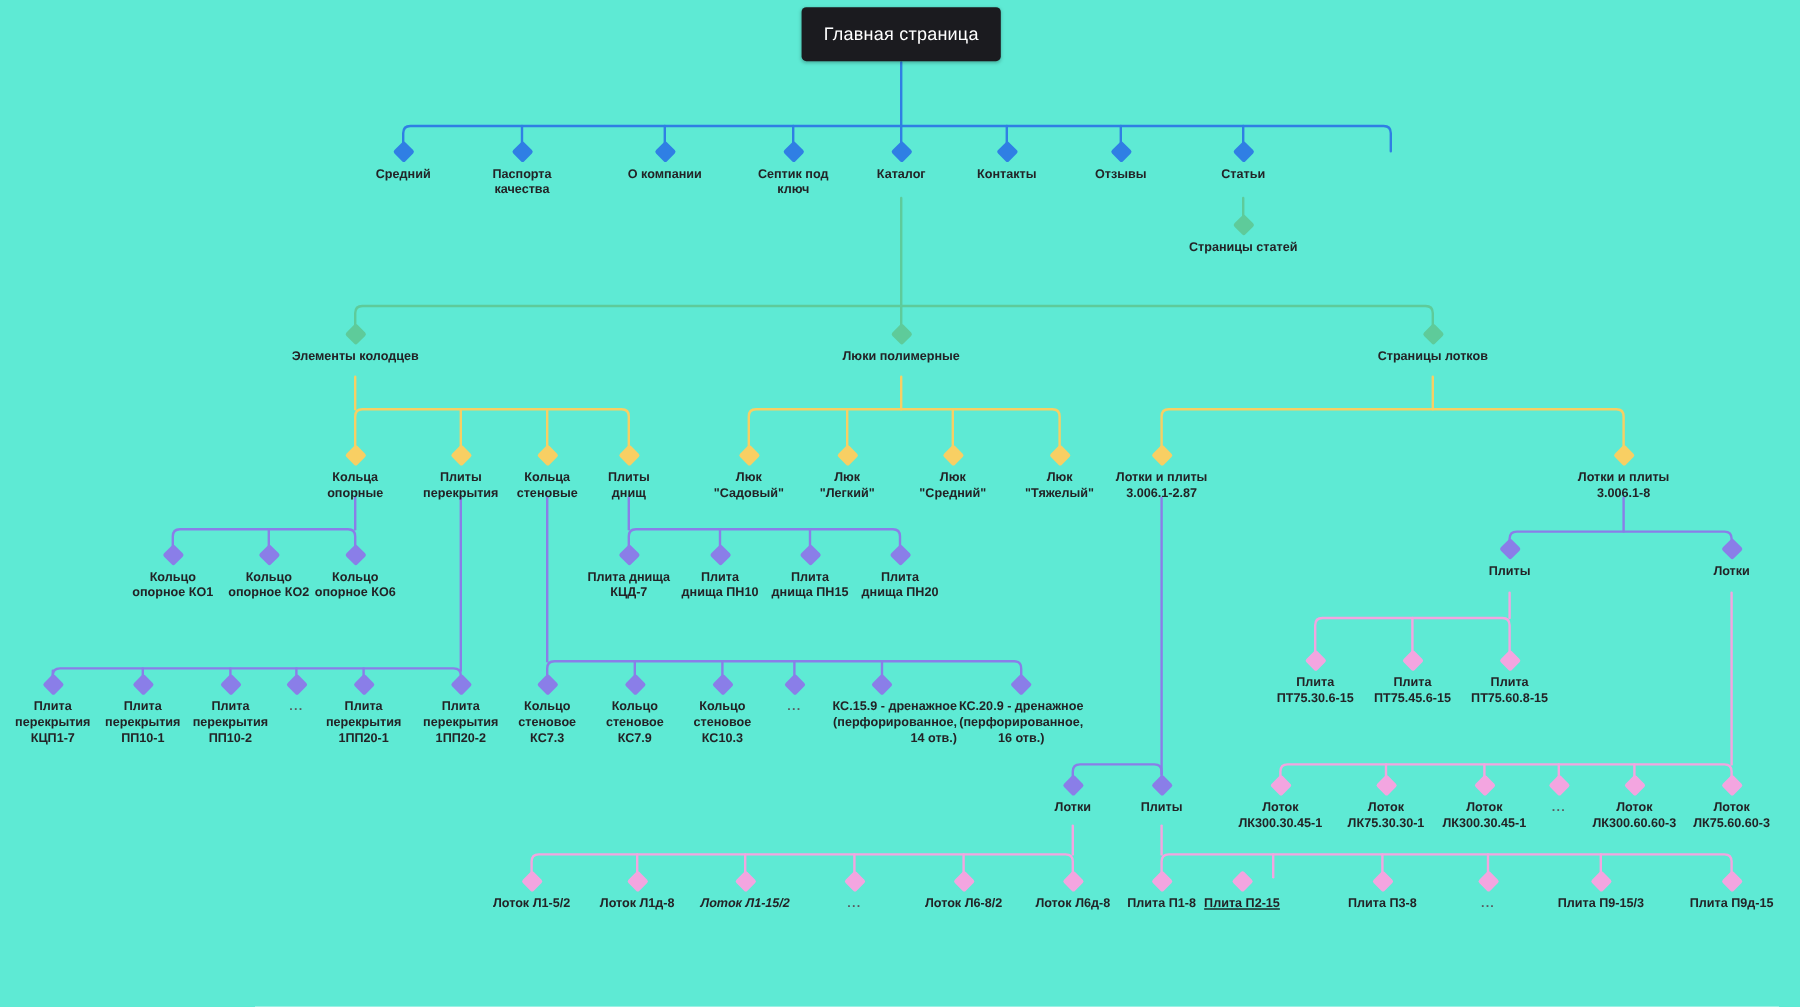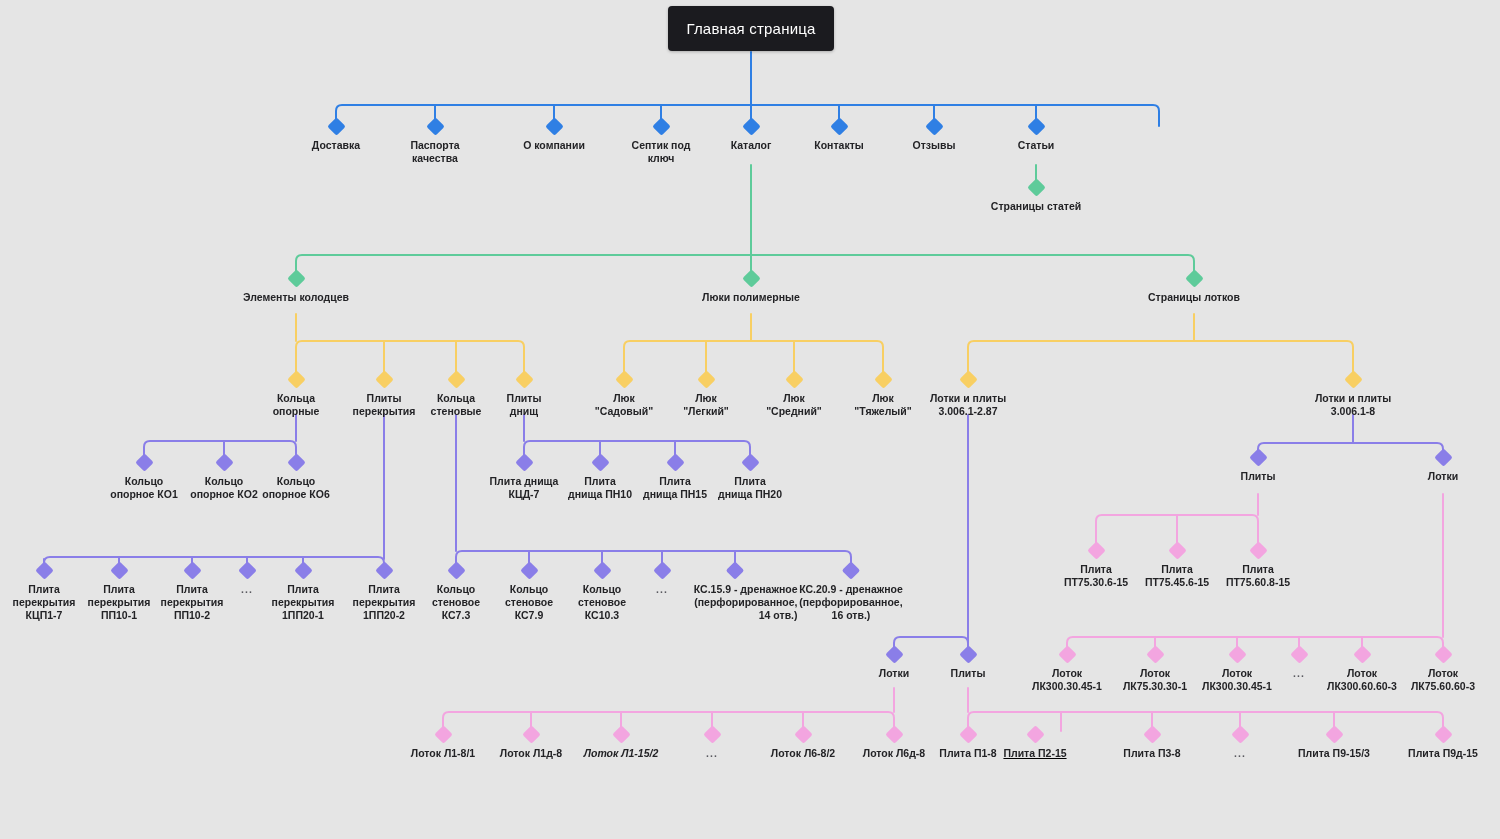--- a/index.html
+++ b/index.html
@@ -1,18 +1,18 @@
 <!DOCTYPE html>
 <html><head>
 <meta charset="utf-8">
 <title>Sitemap</title>
 <style>
   html,body{margin:0;padding:0;background:#fdfdfd;}
   body{font-family:"Liberation Sans","DejaVu Sans",sans-serif;}
-  #stage{position:relative;width:1500px;height:839px;background:#e5e5e5;overflow:hidden;}
+  #stage{position:relative;width:1500px;height:839px;background:#5eead4;overflow:hidden;}
   #wires{position:absolute;left:0;top:0;width:1500px;height:839px;pointer-events:none;}
   .root-node{position:absolute;background:#1b1b1f;color:#ffffff;border-radius:4px;
     display:flex;align-items:center;justify-content:center;font-size:15px;letter-spacing:.2px;
     box-shadow:0 1px 3px rgba(0,0,0,.25);}
   .node{position:absolute;transform:translateX(-50%);text-align:center;}
   .dia{width:13px;height:13px;margin:0 auto;transform:rotate(45deg);border-radius:2px;}
   .lbl{margin-top:6px;font-size:10.5px;line-height:13px;color:#232326;font-weight:700;white-space:pre-line;}
   .node.ellipsis .lbl{font-weight:700;color:#5a5a60;letter-spacing:1px;}
   .n-blue .dia{background:#2f7fe4;}
   .n-green .dia{background:#5ecb9a;}
@@ -146,21 +146,21 @@
 
     </g>
   </svg>
 
   <div class="root-node" style="left:668px;top:6px;width:166px;height:45px;">
     <span>Главная страница</span>
   </div>
 
   <div class="node n-blue" style="left:336px;top:120px;width:110px;">
     <div class="dia"></div>
-    <div class="lbl">Доставка</div>
+    <div class="lbl">Средний</div>
   </div>
   <div class="node n-blue" style="left:435px;top:120px;width:110px;">
     <div class="dia"></div>
     <div class="lbl">Паспорта
 качества</div>
   </div>
   <div class="node n-blue" style="left:554px;top:120px;width:110px;">
     <div class="dia"></div>
     <div class="lbl">О компании</div>
   </div>
@@ -416,21 +416,21 @@
 ЛК300.60.60-3</div>
   </div>
   <div class="node n-pink" style="left:1443px;top:648px;width:100px;">
     <div class="dia"></div>
     <div class="lbl">Лоток
 ЛК75.60.60-3</div>
   </div>
 
   <div class="node n-pink" style="left:443px;top:728px;width:100px;">
     <div class="dia"></div>
-    <div class="lbl">Лоток Л1-8/1</div>
+    <div class="lbl">Лоток Л1-5/2</div>
   </div>
   <div class="node n-pink" style="left:531px;top:728px;width:100px;">
     <div class="dia"></div>
     <div class="lbl">Лоток Л1д-8</div>
   </div>
   <div class="node n-pink" style="left:621px;top:728px;width:100px;font-style:italic;">
     <div class="dia"></div>
     <div class="lbl">Лоток Л1-15/2</div>
   </div>
   <div class="node n-pink ellipsis" style="left:712px;top:728px;width:40px;">

